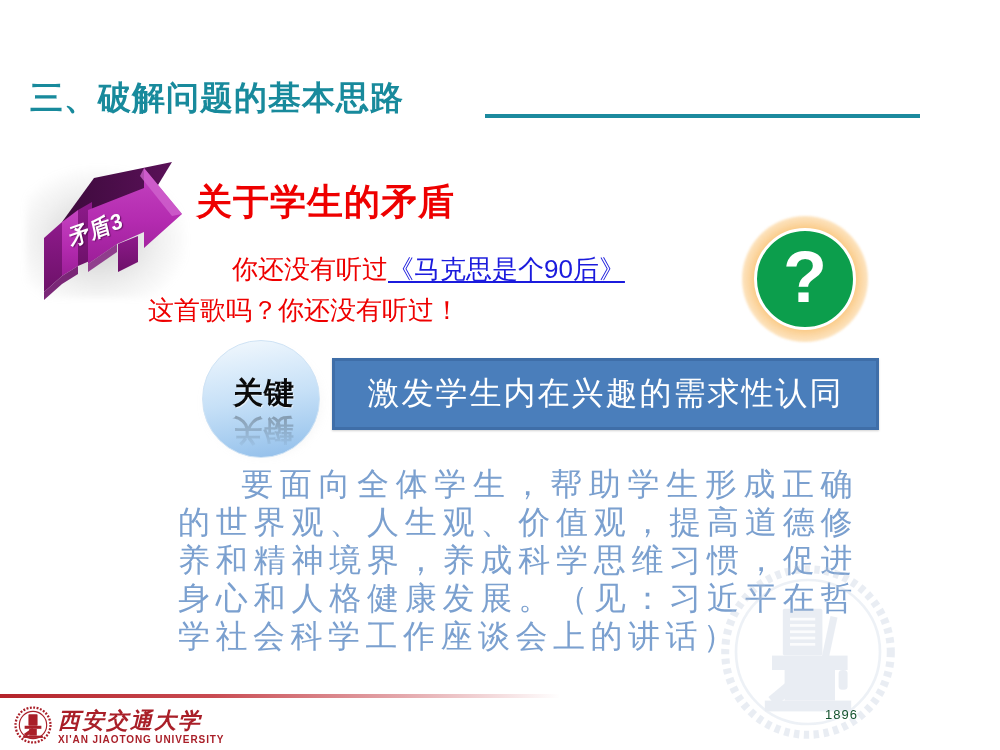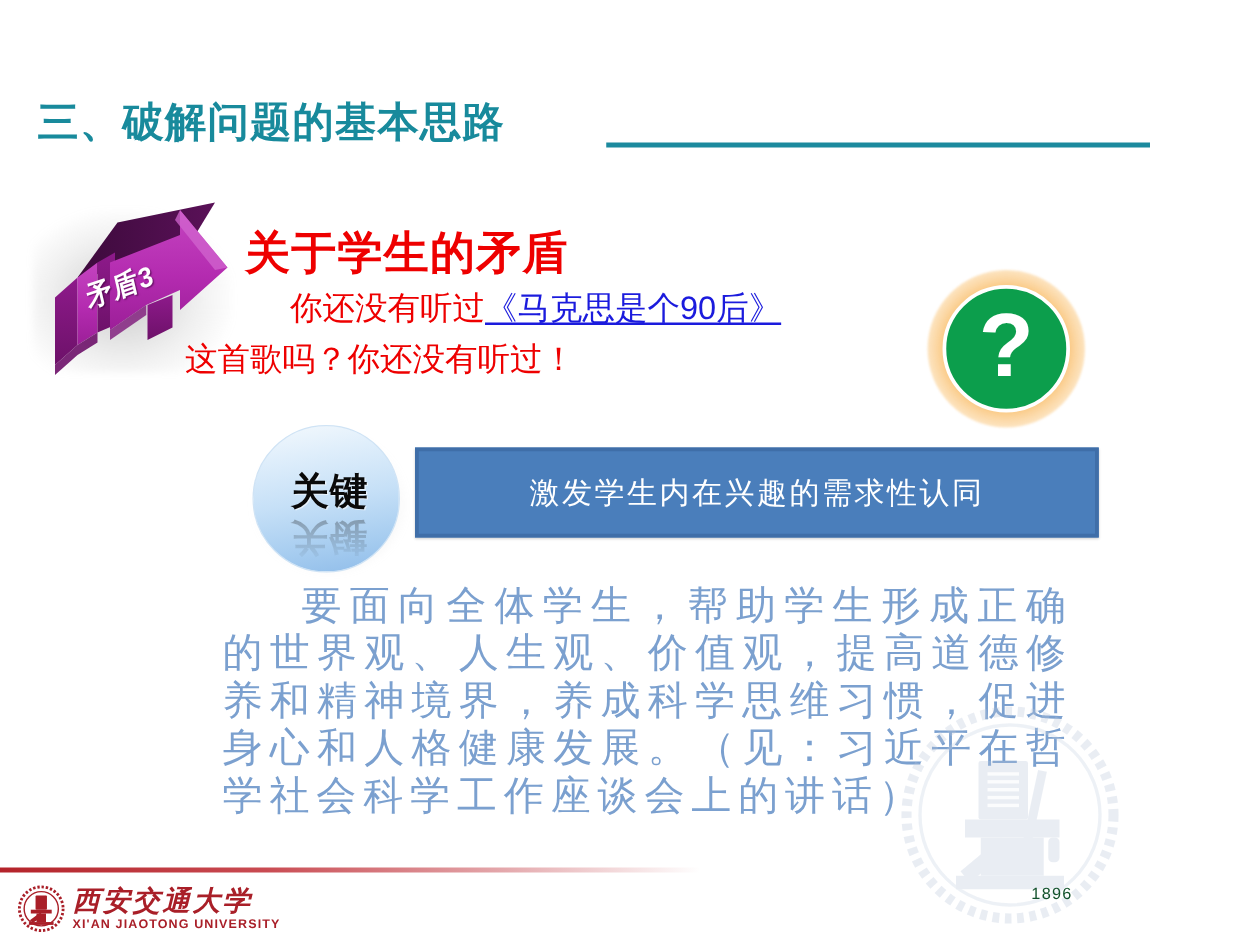--- a/index.html
+++ b/index.html
@@ -93,21 +93,21 @@
     top: 178px;
     font-size: 36px;
     font-weight: bold;
     color: #ee0000;
     letter-spacing: 1px;
     white-space: nowrap;
   }
   .red-para {
     position: absolute;
     left: 148px;
-    top: 226px;
+    top: 249px;
     width: 640px;
     font-size: 26px;
     color: #ee0000;
     line-height: 41px;
     letter-spacing: 0px;
   }
   .red-para .indent {
     display: inline-block;
     width: 84px;
   }
@@ -226,21 +226,21 @@
     background: #4a7ebb;
     border: 3px solid #3f6ea8;
     box-sizing: border-box;
     display: flex;
     align-items: center;
     justify-content: center;
     box-shadow: 0 1px 2px rgba(0,0,0,0.18);
   }
   .banner-text {
     color: #ffffff;
-    font-size: 24px;
+    font-size: 32px;
     letter-spacing: 2px;
     white-space: nowrap;
   }
 
   
   .quote {
     position: absolute;
     left: 178px;
     top: 465px;
     width: 680px;
@@ -283,21 +283,20 @@
     width: 560px;
     height: 4px;
     background: linear-gradient(to right, #b4232a 0%, #c94b52 38%, #e4a8ac 72%, rgba(255,255,255,0) 100%);
   }
   .footer-logo {
     position: absolute;
     left: 14px;
     top: 706px;
     height: 42px;
     display: flex;
-    align-items: center;
   }
   .logo-emblem {
     width: 38px;
     height: 38px;
     flex: 0 0 38px;
   }
   .logo-texts {
     margin-left: 6px;
     display: flex;
     flex-direction: column;

